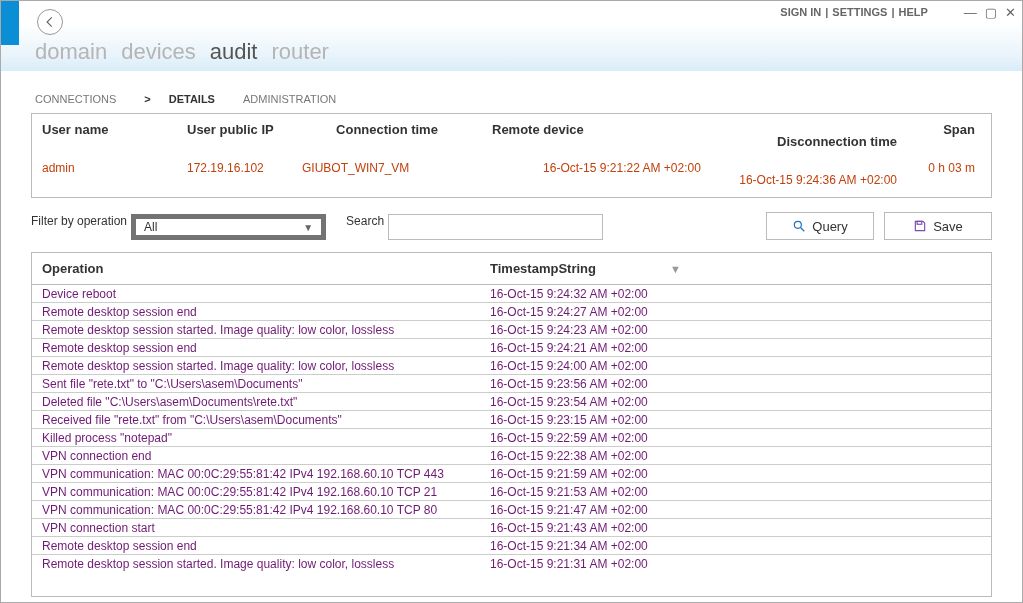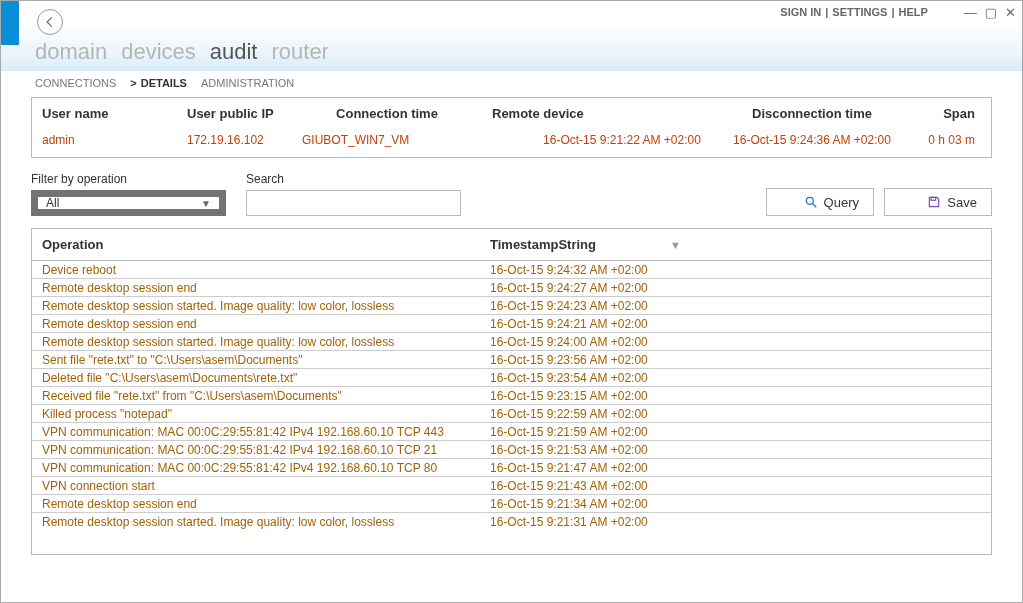--- a/index.html
+++ b/index.html
@@ -64,74 +64,74 @@
   font-size: 22px;
   font-weight: 300;
   color: #b5b5b5;
   margin-top: 10px;
   margin-left: 4px;
 }
 .main-nav .active { color: #555; }
 
 .sub-nav {
   display: flex;
-  gap: 14px;
-  padding: 6px 34px 8px;
+  gap: 28px;
+  padding: 22px 34px 8px;
   font-size: 11px;
   color: #777;
 }
 .sub-nav .active { color: #333; font-weight: 600; }
 .sub-nav .caret { color: #333; margin-right: -10px; }
 
 .content { padding: 0 30px; }
 
 .summary-table {
   border: 1px solid #bbb;
   margin-bottom: 14px;
 }
 .summary-table .row { display: flex; }
 .summary-table .hdr { font-weight: 700; padding: 8px 10px 6px; font-size: 13px; color: #333; }
 .summary-table .cell { padding: 6px 10px 10px; font-size: 12px; color: #c2410c; }
 .c-user { width: 145px; }
 .c-ip { width: 115px; }
 .c-device { width: 235px; }
 .c-conn { width: 190px; text-align: center; }
-.c-disc { width: 190px; text-align: center; }
+.c-disc { width: 190px; text-align: right; margin-top: 12px; }
 .c-span { flex: 1; text-align: right; padding-right: 16px !important; }
 
 .filters {
   display: flex;
   align-items: flex-end;
   gap: 0;
   margin-bottom: 12px;
 }
-.filter-block { display: flex; flex-direction: column; gap: 4px; justify-content: center; }
+.filter-block { display: flex; flex-direction: row; gap: 4px; justify-content: center; }
 .filter-label { font-size: 12px; color: #333; }
 .dropdown {
   width: 195px; height: 26px;
-  border: 7px solid #737373;
+  border: 5px solid #737373;
   display: flex; align-items: center; justify-content: space-between;
   padding: 0 8px;
   background: #fff;
   cursor: pointer;
 }
 .dropdown .caret-down { color: #666; font-size: 10px; }
 .search-block { margin-left: 20px; }
 .search-input {
   width: 215px; height: 26px;
   border: 1px solid #bbb;
   padding: 0 6px;
   background: #fff;
 }
 .spacer { flex: 1; }
 .btn {
   height: 28px;
   border: 1px solid #bbb;
   background: #fff;
-  display: flex; align-items: center; justify-content: flex-end;
+  display: flex; align-items: center; justify-content: center;
   gap: 6px;
   cursor: pointer;
   font-size: 13px;
   color: #333;
   padding: 0 14px;
   min-width: 108px;
 }
 .btn + .btn { margin-left: 10px; }
 .btn svg { width: 14px; height: 14px; }
 
@@ -148,21 +148,21 @@
 }
 .grid .ghdr .gcol { padding: 8px 10px; }
 .grid .gcol-op { width: 448px; }
 .grid .gcol-ts { flex: 1; position: relative; }
 .sort-ind { position: absolute; left: 190px; top: 10px; color: #999; font-size: 11px; }
 
 .grid .grow {
   display: flex;
   border-bottom: 1px solid #ccc;
   font-size: 12px;
-  color: #a16207;
+  color: #701a75;
 }
 .grid .grow:last-child { border-bottom: none; }
 .grid .grow .gcell { padding: 2px 10px 1px; }
 .grid .grow .gcell-op { width: 448px; white-space: nowrap; overflow: hidden; }
 .grid .grow .gcell-ts { flex: 1; }
 .grid .footer-space { height: 24px; }
 </style>
 </head>
 <body>
 
@@ -292,20 +292,24 @@
         </div>
         <div class="grow">
           <div class="gcell gcell-op">Received file "rete.txt" from "C:\Users\asem\Documents"</div>
           <div class="gcell gcell-ts">16-Oct-15 9:23:15 AM +02:00</div>
         </div>
         <div class="grow">
           <div class="gcell gcell-op">Killed process "notepad"</div>
           <div class="gcell gcell-ts">16-Oct-15 9:22:59 AM +02:00</div>
         </div>
         <div class="grow">
+          <div class="gcell gcell-op">VPN connection end</div>
+          <div class="gcell gcell-ts">16-Oct-15 9:22:38 AM +02:00</div>
+        </div>
+        <div class="grow">
           <div class="gcell gcell-op">VPN communication: MAC 00:0C:29:55:81:42 IPv4 192.168.60.10 TCP 443</div>
           <div class="gcell gcell-ts">16-Oct-15 9:21:59 AM +02:00</div>
         </div>
         <div class="grow">
           <div class="gcell gcell-op">VPN communication: MAC 00:0C:29:55:81:42 IPv4 192.168.60.10 TCP 21</div>
           <div class="gcell gcell-ts">16-Oct-15 9:21:53 AM +02:00</div>
         </div>
         <div class="grow">
           <div class="gcell gcell-op">VPN communication: MAC 00:0C:29:55:81:42 IPv4 192.168.60.10 TCP 80</div>
           <div class="gcell gcell-ts">16-Oct-15 9:21:47 AM +02:00</div>

